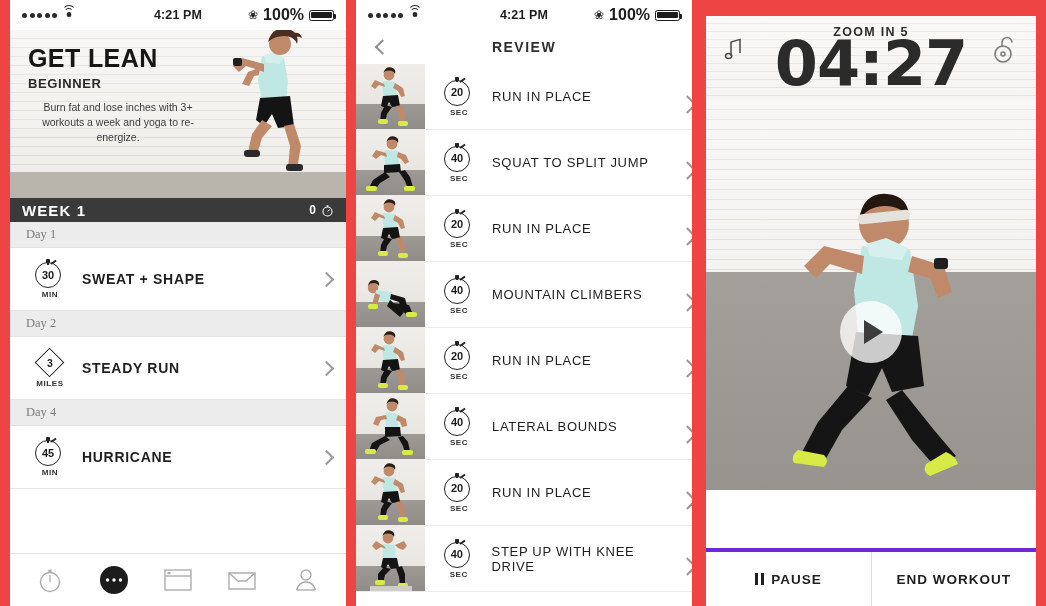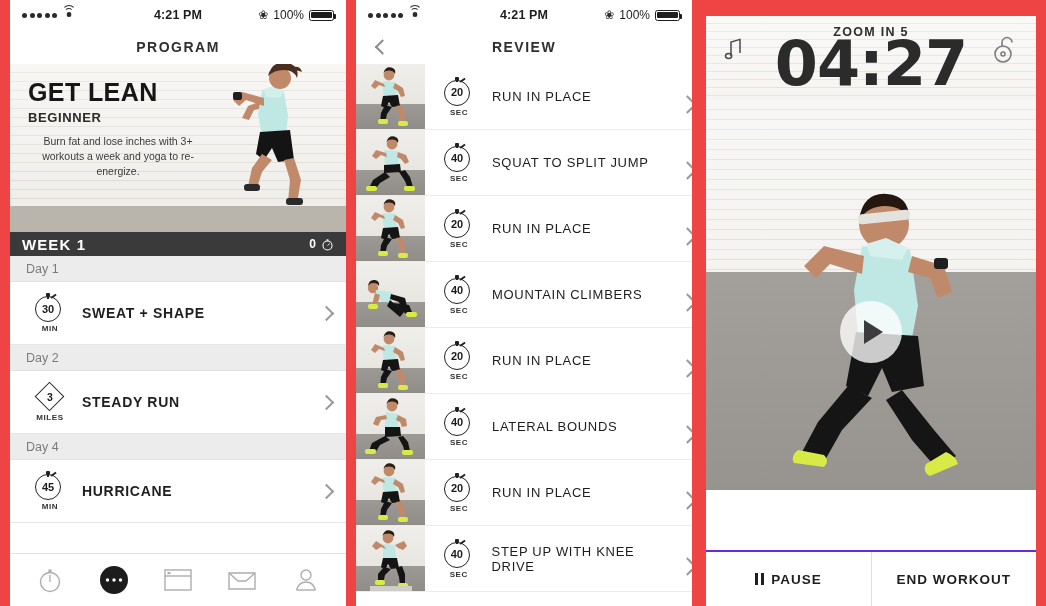--- a/index.html
+++ b/index.html
@@ -22,21 +22,21 @@
   .wifi{position:relative;width:13px;height:10px;display:block;}
   .wifi i{position:absolute;left:50%;bottom:0;transform:translateX(-50%);display:block;
           border:1.6px solid #2b2b2b;border-bottom-color:transparent;border-left-color:transparent;
           border-right-color:transparent;border-radius:50%;}
   .wifi i.a{width:12px;height:12px;bottom:1px;}
   .wifi i.b{width:7.5px;height:7.5px;bottom:2.2px;}
   .wifi i.c{width:3px;height:3px;bottom:3.4px;border-bottom-color:#2b2b2b;background:#2b2b2b;border-radius:50%;}
   .sb-time{position:absolute;left:0;right:0;text-align:center;font-size:12.5px;font-weight:700;color:#1d1d1d;letter-spacing:.1px;}
   .sb-right{margin-left:auto;display:flex;align-items:center;gap:5px;position:relative;z-index:2;}
   .bt{font-size:12px;color:#2b2b2b;line-height:1;}
-  .pct{font-size:12px;font-weight:400;color:#1d1d1d;}
+  .pct{font-size:16px;font-weight:700;color:#1d1d1d;}
   .batt{position:relative;width:25px;height:11px;border:1.3px solid #1d1d1d;border-radius:2.5px;box-sizing:border-box;}
   .batt::before{content:"";position:absolute;inset:1.3px;background:#1d1d1d;border-radius:1px;}
   .batt::after{content:"";position:absolute;right:-3.4px;top:3px;width:2px;height:5px;background:#1d1d1d;border-radius:0 1px 1px 0;}
 
   
   .navbar{height:34px;display:flex;align-items:center;justify-content:center;position:relative;background:#fff;}
   .navtitle{font-size:14px;font-weight:700;letter-spacing:1.5px;color:#2f2f2f;}
   .backchev{position:absolute;left:18px;top:50%;transform:translateY(-50%);width:13px;height:13px;}
   .backchev::before{content:"";position:absolute;left:3px;top:1px;width:9px;height:9px;
      border-left:2px solid #8d8d8d;border-bottom:2px solid #8d8d8d;transform:rotate(45deg);}
@@ -55,21 +55,21 @@
 
   
   .fig1{position:absolute;right:12px;bottom:26px;width:132px;height:150px;z-index:2;}
 
   .weekbar{height:24px;background:#3a3a3a;display:flex;align-items:center;
            padding:0 12px;color:#fff;}
   .weekbar .wk{font-size:15px;font-weight:700;letter-spacing:1.1px;}
   .weekbar .cnt{margin-left:auto;display:flex;align-items:center;gap:5px;font-size:12px;font-weight:700;}
 
   .dayhdr{height:25px;background:#ececec;display:flex;align-items:center;padding:0 16px;
-          font-size:12.5px;color:#7b7b7b;border-bottom:1px solid #e2e2e2;}
+          font-size:12.5px;color:#7b7b7b;border-bottom:1px solid #e2e2e2;font-family:Liberation Serif, serif;}
   .wrow{height:62px;display:flex;align-items:center;padding:0 14px;background:#fff;
         border-bottom:1px solid #e6e6e6;}
   .wrow .meta{width:52px;display:flex;flex-direction:column;align-items:center;}
   .wrow .label{font-size:14px;font-weight:700;letter-spacing:.7px;color:#1f1f1f;margin-left:6px;}
   .wrow .chev{margin-left:auto;}
 
   
   .sw{position:relative;width:30px;height:30px;}
   .sw .ring{position:absolute;left:0;top:3px;width:26px;height:26px;border:1.7px solid #222;border-radius:50%;
             display:flex;align-items:center;justify-content:center;box-sizing:border-box;}
@@ -120,21 +120,21 @@
   .video{position:relative;height:390px;overflow:hidden;
          background:linear-gradient(180deg,#f0efeb 0%,#e9e7e2 44%,#a3a09b 44%,#97948f 100%);}
   .video .planks{position:absolute;left:0;right:0;top:0;height:44%;
         background:repeating-linear-gradient(180deg, rgba(255,255,255,.5) 0 9px, rgba(0,0,0,.03) 9px 10px);}
   .playbtn{position:absolute;left:50%;top:232px;transform:translate(-50%,-50%);
            width:62px;height:62px;border-radius:50%;background:rgba(255,255,255,.78);
            display:flex;align-items:center;justify-content:center;}
   .playbtn .tri{width:0;height:0;border-left:19px solid #3c3c3c;border-top:12px solid transparent;
                 border-bottom:12px solid transparent;margin-left:5px;}
 
-  .p3bar{position:absolute;left:0;right:0;bottom:0;height:54px;background:#fff;border-top:2px solid #6d28d9;
+  .p3bar{position:absolute;left:0;right:0;bottom:0;height:54px;background:#fff;border-top:4px solid #6d28d9;
          display:flex;align-items:center;}
   .p3btn{flex:1;display:flex;align-items:center;justify-content:center;gap:7px;height:100%;
          font-size:13.5px;font-weight:700;letter-spacing:1px;color:#1f1f1f;}
   .p3btn + .p3btn{border-left:1px solid #dedede;}
   .pausebars{display:flex;gap:2.5px;}
   .pausebars i{width:3.5px;height:12px;background:#1f1f1f;display:block;}
 
   
   svg{display:block;overflow:visible;}
 </style>
@@ -162,23 +162,20 @@
             </span>
         </div>
         <div class="sb-time">4:21 PM</div>
         <div class="sb-right">
           <span class="bt">❀</span>
           <span class="pct">100%</span>
           <span class="batt"></span>
         </div>
       </div>
 
-      <div class="navbar">
-        <span class="navtitle">PROGRAM</span>
-      </div>
 
       <div class="hero">
         <div class="planks"></div>
         <div class="floor"></div>
 
         <svg class="fig1" viewBox="0 0 132 150">
           <g>
 
             <path d="M62 44 L46 50 L40 62 L47 64 L52 54 L64 52 Z" fill="#c08a6a"></path>
 

